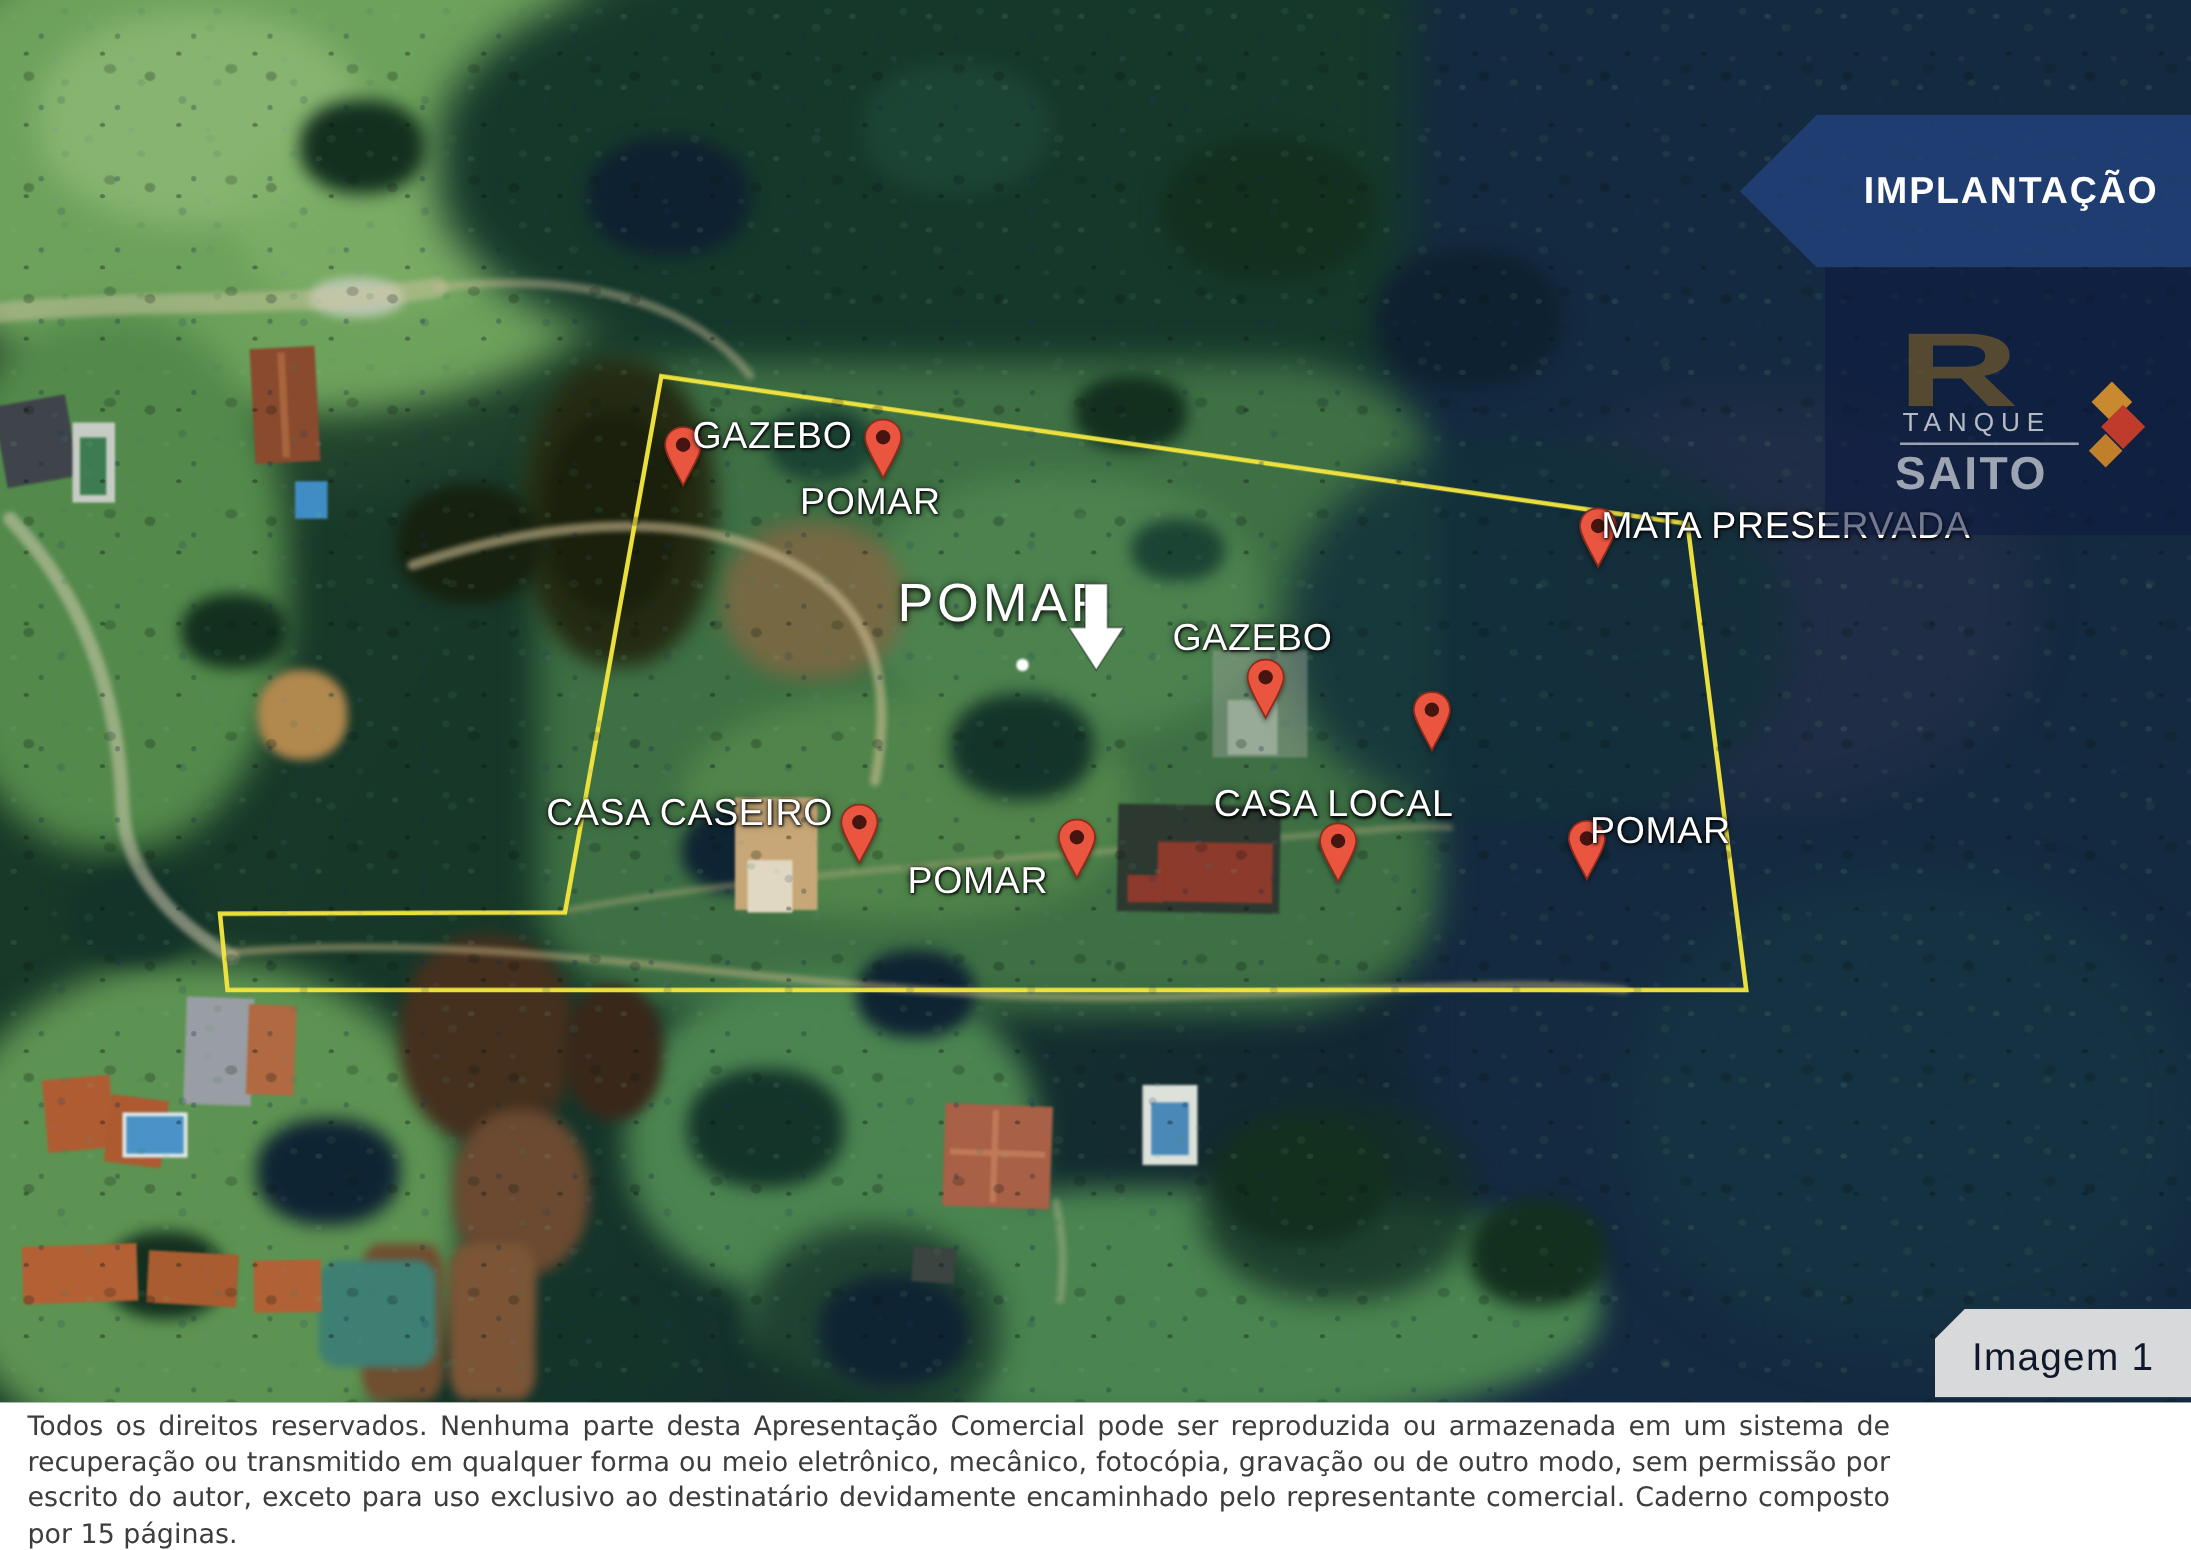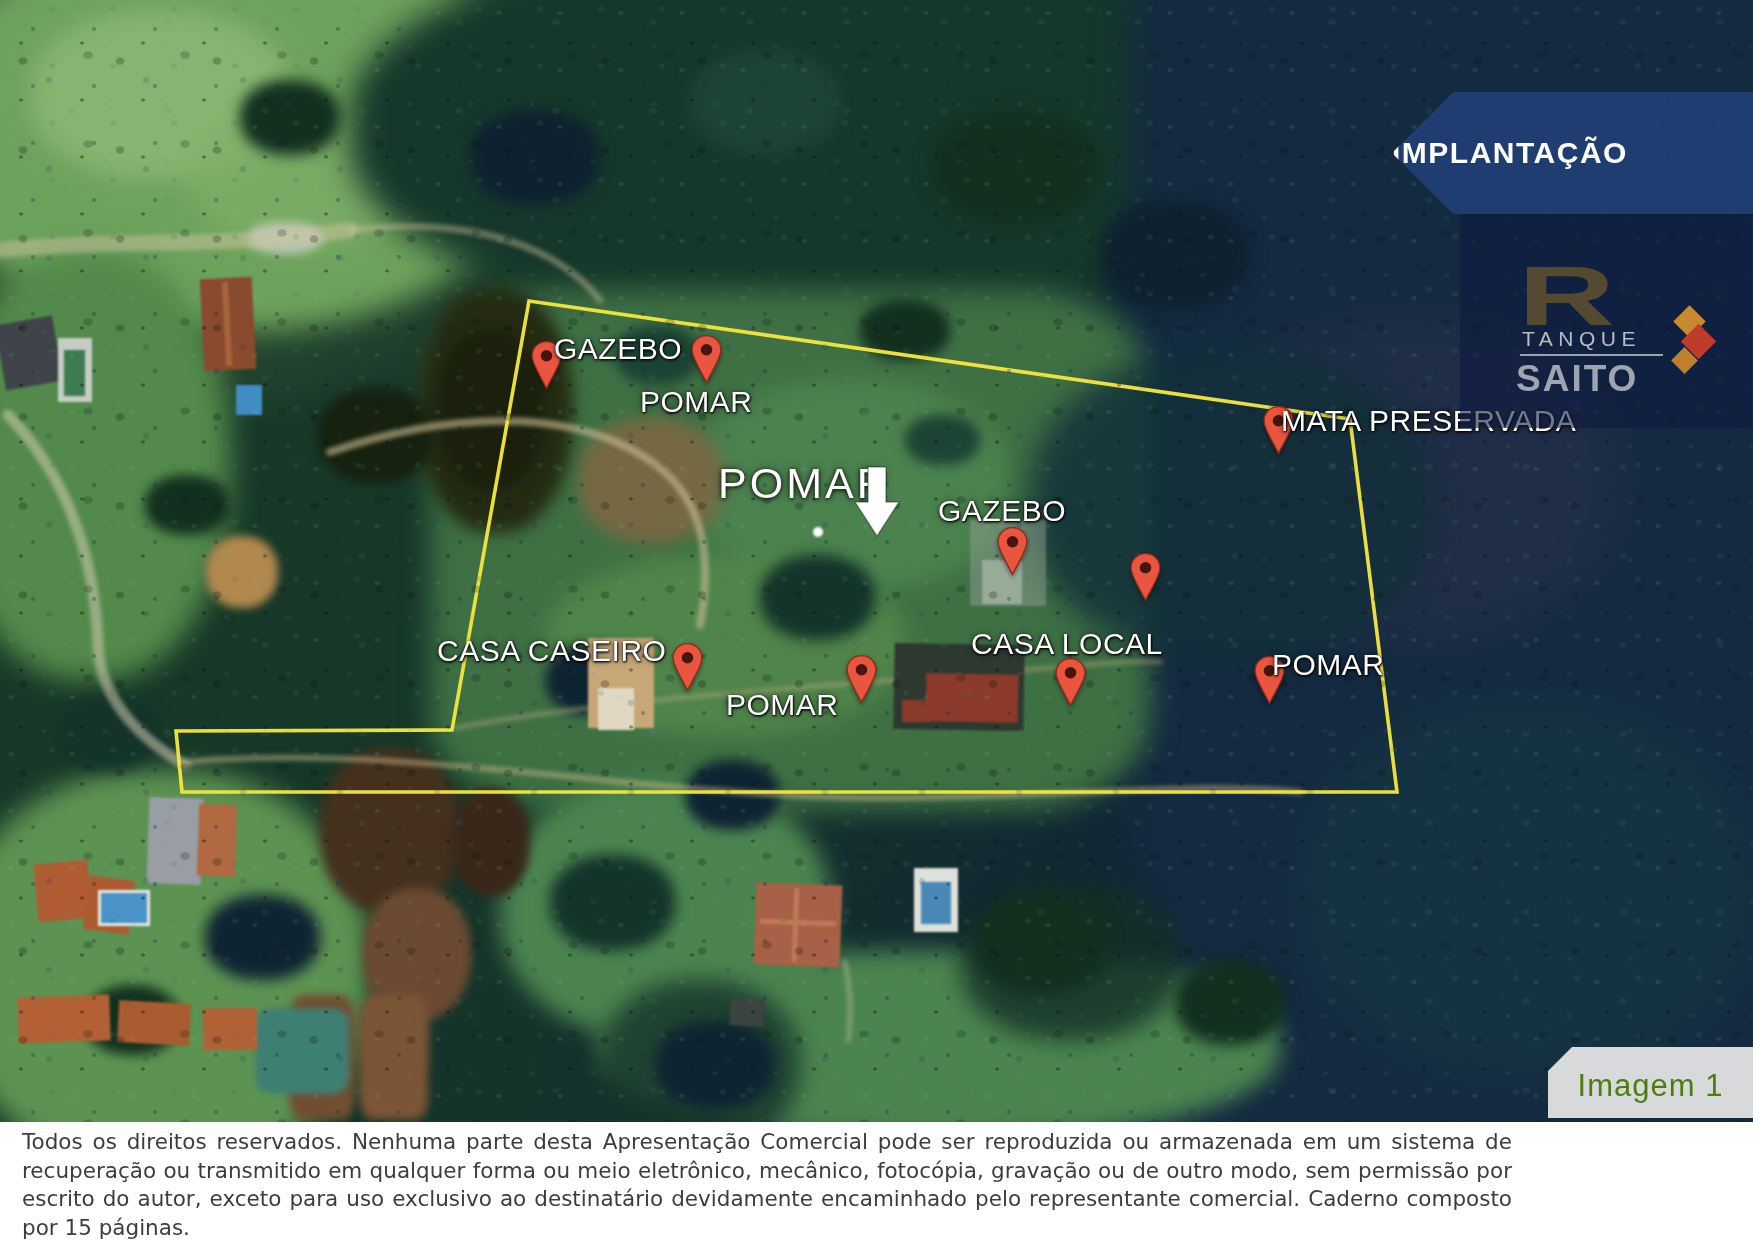--- a/index.html
+++ b/index.html
@@ -44,41 +44,41 @@
     letter-spacing:.5px;
     text-shadow:0 1px 3px rgba(0,0,0,.9),0 0 7px rgba(0,0,0,.55),1px 1px 2px rgba(0,0,0,.8);}
   .local{position:absolute;left:718px;top:459px;color:#fff;font-size:43px;letter-spacing:3px;
     text-shadow:0 1px 4px rgba(0,0,0,.9),0 0 8px rgba(0,0,0,.5);}
 
   
   .banner{position:absolute;left:1392px;top:92px;width:361px;height:122px;
     background:rgba(33,66,121,.84);
     clip-path:polygon(0 50%,17% 0,100% 0,100% 100%,17% 100%);
     display:flex;align-items:center;}
-  .banner span{color:#fff;font-weight:bold;font-size:30px;letter-spacing:1.5px;}
+  .banner span{margin-left:99px;color:#fff;font-weight:bold;font-size:30px;letter-spacing:1.5px;}
 
   
   .logobox{position:absolute;left:1460px;top:214px;width:293px;height:214px;
     background:rgba(13,25,63,.58);}
   .logo-r{position:absolute;left:58px;top:40px;font-size:84px;font-weight:bold;
     color:rgba(128,102,40,.62);transform:scaleX(1.6);transform-origin:left top;line-height:1;}
   .logo-roberto{position:absolute;left:62px;top:113px;font-size:21px;letter-spacing:5.5px;
     color:rgba(196,200,206,.92);}
   .logo-underline{position:absolute;left:60px;top:140px;width:143px;height:2px;
     background:rgba(200,205,212,.75);}
   .logo-saito{position:absolute;left:56px;top:144px;font-size:37px;font-weight:bold;
     letter-spacing:2px;color:rgba(170,177,188,.92);}
   .dia{position:absolute;transform:rotate(45deg);}
 
   
   .img-badge{position:absolute;left:1548px;top:1047px;width:205px;height:71px;
     background:rgba(223,223,223,.97);
     clip-path:polygon(0 24px,24px 0,100% 0,100% 100%,0 100%);
     display:flex;align-items:center;justify-content:center;}
-  .img-badge span{color:#4d7c0f;font-size:31px;letter-spacing:1px;padding-top:6px;}
+  .img-badge span{color:#0f172a;font-size:31px;letter-spacing:1px;padding-top:6px;}
   .sheet-badge{position:absolute;left:1548px;top:1118px;width:205px;height:122px;
     background:#b1b1b1;display:flex;flex-direction:column;align-items:center;
     justify-content:center;}
   .sheet-badge .folha{color:#0c0c0c;font-weight:bold;font-size:26px;letter-spacing:2px;}
   .sheet-badge .num{color:#0c0c0c;font-weight:bold;font-size:50px;line-height:1;margin-top:2px;}
   .footer{position:absolute;left:0;top:1122px;width:1753px;height:118px;background:#fff;}
   .copyright{position:absolute;left:22px;top:6px;width:1490px;color:#3d3d3d;
     font-family:"DejaVu Sans","Liberation Sans",sans-serif;
     font-size:21.5px;line-height:28.5px;text-align:justify;}
 </style>

